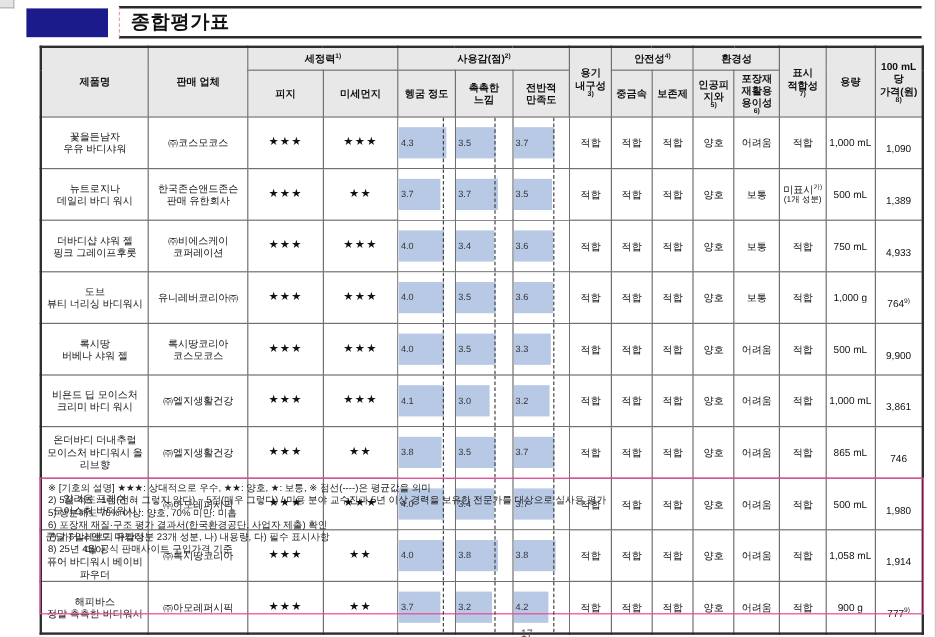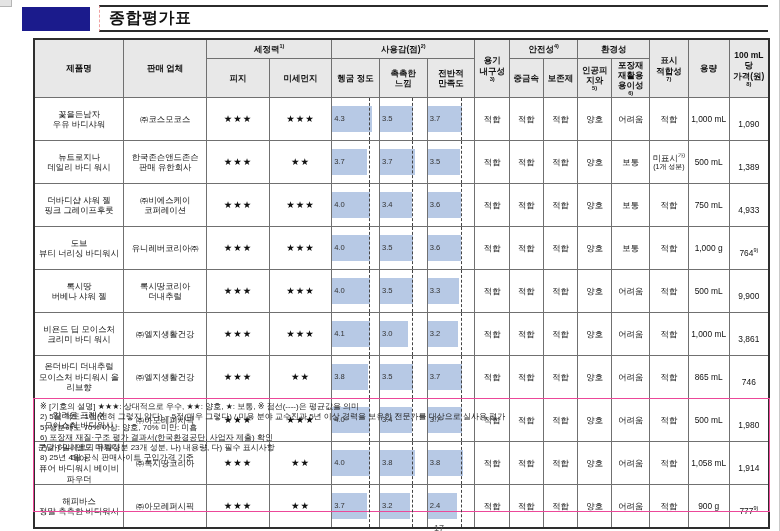--- a/index.html
+++ b/index.html
@@ -234,21 +234,21 @@
       <td>1,000 g</td>
       <td>
         <span>764</span><sup class="s">9)</sup>
       </td>
     </tr>
 
     <tr class="data-row">
       <td>록시땅
 버베나 샤워 젤</td>
       <td>록시땅코리아
-더내추럴</td>
+코스모코스</td>
       <td class="stars">★★★</td>
       <td class="stars">★★★</td>
       <td class="score">
         <span class="bar" style="width: 80%;"></span>
         <span class="avgline" style="left: 79.2%;"></span>
         <span class="num">4.0</span>
       </td>
       <td class="score">
         <span class="bar" style="width: 70%;"></span>
         <span class="avgline" style="left: 69%;"></span>
@@ -425,21 +425,21 @@
         <span class="num">3.7</span>
       </td>
       <td class="score">
         <span class="bar" style="width: 64%;"></span>
         <span class="avgline" style="left: 69%;"></span>
         <span class="num">3.2</span>
       </td>
       <td class="score">
         <span class="bar" style="width: 62%;"></span>
         <span class="avgline" style="left: 70.4%;"></span>
-        <span class="num">2.4</span>
+        <span class="num">4.2</span>
       </td>
       <td>적합</td>
       <td>적합</td>
       <td>적합</td>
       <td>양호</td>
       <td>어려움</td>
       <td>
         <span>적합</span><sup class="s"></sup><span class="note"></span>
       </td>
       <td>900 g</td>

